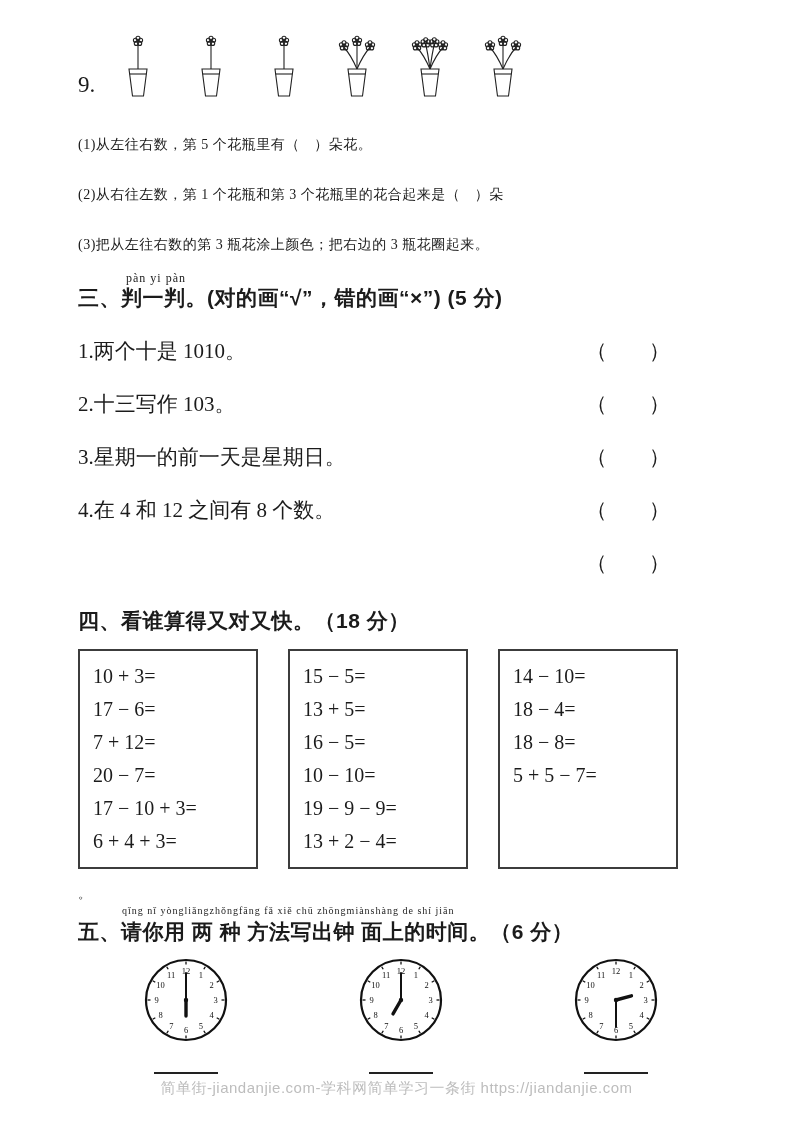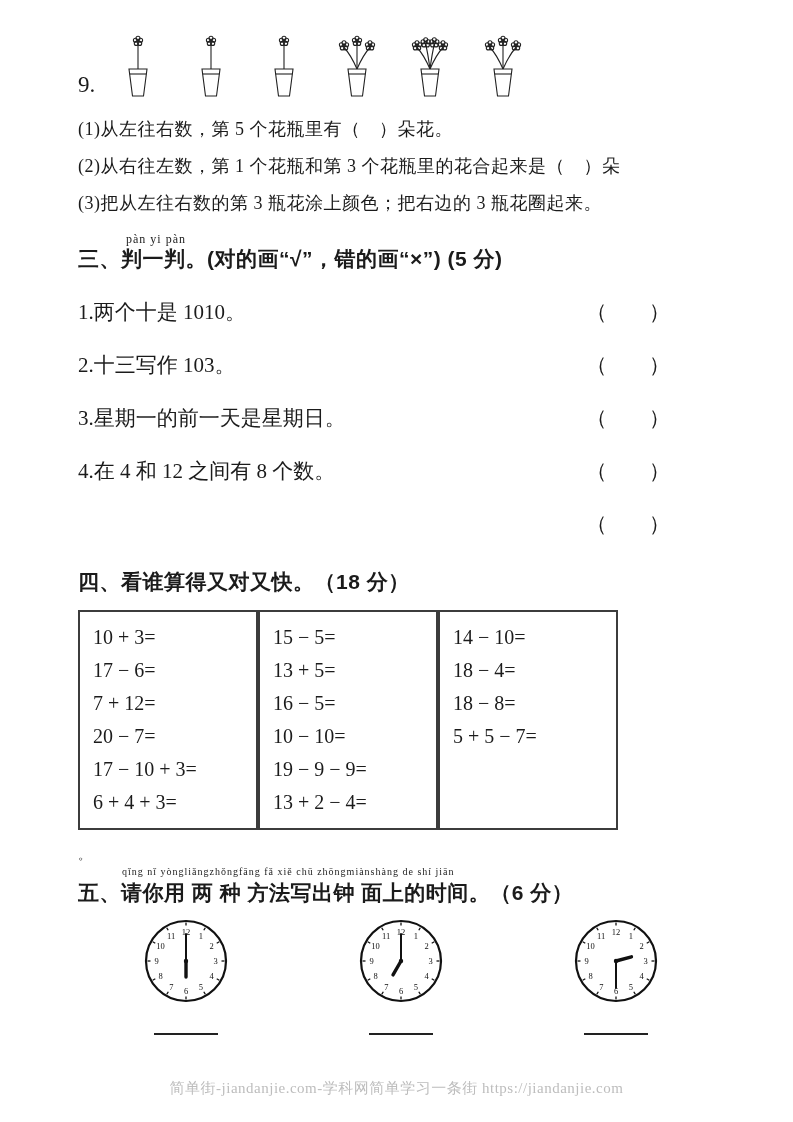--- a/index.html
+++ b/index.html
@@ -5,50 +5,50 @@
   * { margin:0; padding:0; box-sizing:border-box; }
   html,body { background:#ebebeb; }
   body { font-family:"Liberation Serif", serif; }
   .page {
     width:793px; height:1122px; background:#ffffff; margin:0 auto;
     position:relative; padding:32px 64px 0 78px; overflow:hidden; color:#1b1b1b;
   }
   .q9-row { display:flex; align-items:flex-end; gap:14px; }
   .q9-label { font-size:23px; padding-bottom:6px; }
   .vase-row { display:flex; gap:15px; align-items:flex-end; }
-  .subq { font-size:18px; margin-top:13px; letter-spacing:.5px; white-space:nowrap;font-family:Liberation Serif, serif; }
+  .subq { font-size:14px; margin-top:32px; letter-spacing:.5px; white-space:nowrap;font-family:Liberation Serif, serif; }
   .sec-head-wrap { position:relative; margin-top:30px; }
   .pinyin {
     position:absolute; top:-13px; left:48px; font-size:12px; color:#222;
     font-family:"Liberation Serif", serif; letter-spacing:1px;
   }
   .sec-head {
     font-family:"Liberation Sans", sans-serif; font-weight:bold;
     font-size:21px; letter-spacing:.5px; white-space:nowrap;
   }
   .judge-row { display:flex; width:592px; font-size:21px; margin-top:25px; white-space:nowrap; }
   .judge-bracket { margin-left:auto; }
   .calc-head { margin-top:30px; }
-  .calc-row { display:flex; margin-top:14px; }
+  .calc-row { display:flex; gap:30px; margin-top:14px; }
   .calc-box {
     width:180px; border:2px solid #3c3c3c; padding:9px 13px;
     font-size:20px; line-height:33px; white-space:nowrap;
   }
   .clock-head-wrap { position:relative; margin-top:16px; padding-top:20px; }
   .stray { position:absolute; left:0; top:0; font-size:13px; }
   .pinyin2 {
     font-size:10px; letter-spacing:1px; margin-left:44px; margin-bottom:2px;
     font-family:"Liberation Serif", serif; color:#222; white-space:nowrap;
   }
   .clock-row { display:flex; margin-top:10px; }
   .clock-cell { width:215px; display:flex; flex-direction:column; align-items:center; }
   .write-line { width:64px; border-bottom:2px solid #222; height:2px; margin-top:24px; }
   .footer {
     position:absolute; left:0; right:0; bottom:24px; text-align:center;
-    color:#bdbdbd; font-size:15px; font-family:Liberation Serif, serif;
+    color:#bdbdbd; font-size:15px; font-family:Liberation Sans, sans-serif;
     letter-spacing:.5px;
   }
 </style>
 </head>
 <body>
 
 <div class="page">
 
   <div class="q9-row">
     <span class="q9-label">9.</span>

